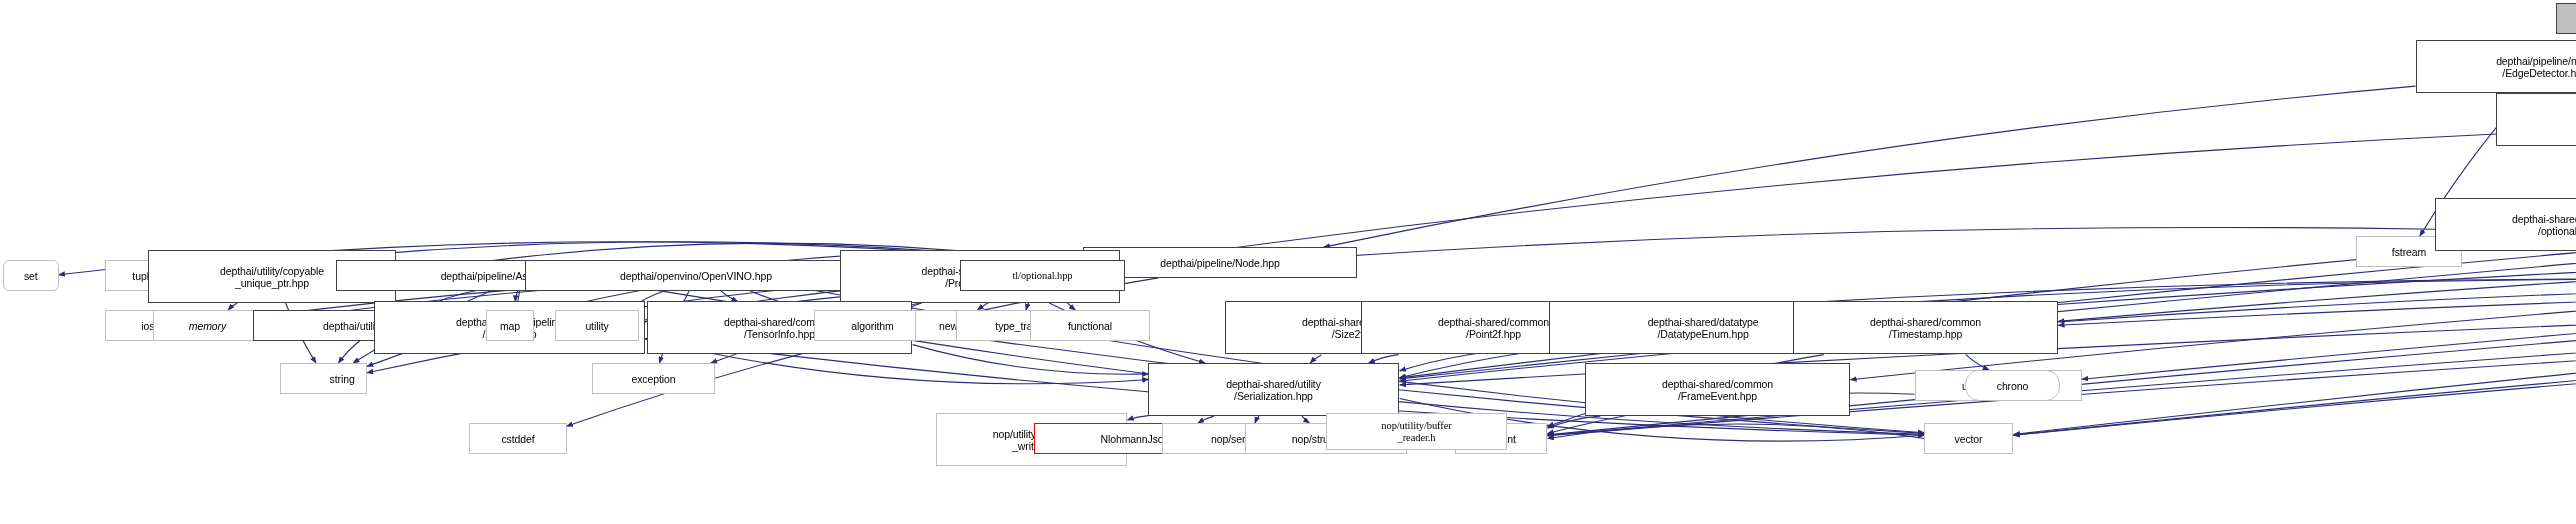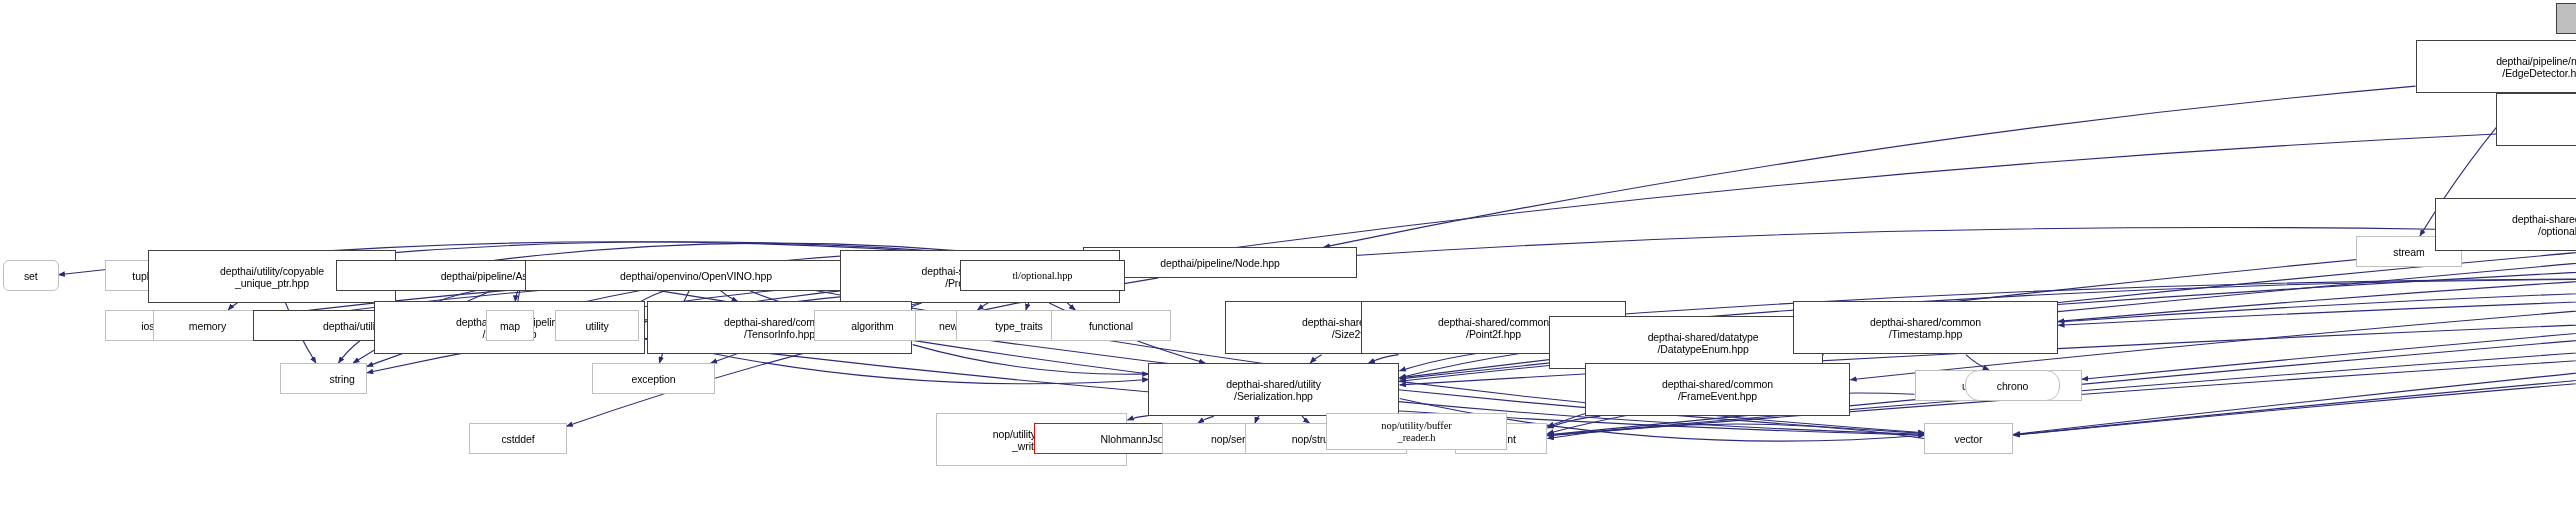--- a/index.html
+++ b/index.html
@@ -157,55 +157,55 @@
         <path d="M1933.7,596.0 Q1928.3,593.1 1922.3,592.0" fill="none" stroke="#2a2a7a" stroke-width="1.6" marker-end="url(#arrow)"></path>
         <path d="M2293.7,596.0 Q2254.5,598.8 2218.0,613.1" fill="none" stroke="#2a2a7a" stroke-width="1.6" marker-end="url(#arrow)"></path>
         <path d="M2744.0,564.8 Q2476.7,552.6 2218.0,621.0" fill="none" stroke="#2a2a7a" stroke-width="1.6" marker-end="url(#arrow)"></path>
         <path d="M2758.0,628.0 Q2488.0,586.7 2218.0,628.0" fill="none" stroke="#2a2a7a" stroke-width="1.6" marker-end="url(#arrow)"></path>
       </g>
   </svg>
   <div id="nodes">
       <div class="node root" style="left: 2556px; top: 2.8px; width: 218px; height: 31px;"></div>
       <div class="node strong" style="left: 2416px; top: 40px; width: 258px; height: 53px;"><span class="node-label">depthai/pipeline/node
 /EdgeDetector.hpp</span></div>
-      <div class="node" style="left: 2356px; top: 236px; width: 106px; height: 31px;"><span class="node-label">stream</span></div>
+      <div class="node" style="left: 2356px; top: 236px; width: 106px; height: 31px;"><span class="node-label">fstream</span></div>
       <div class="node strong" style="left: 2496px; top: 93px; width: 297px; height: 53px;"></div>
       <div class="node strong" style="left: 2435px; top: 198px; width: 265px; height: 53px;"><span class="node-label">depthai-shared/common
 /optional.hpp</span></div>
       <div class="node strong" style="left: 1083px; top: 247px; width: 274px; height: 31px; justify-content: center;"><span class="node-label">depthai/pipeline/Node.hpp</span></div>
       <div class="node" style="left: 2.8px; top: 260px; width: 56px; height: 31px; border-radius: 6px;"><span class="node-label">set</span></div>
       <div class="node" style="left: 105px; top: 260px; width: 77px; height: 31px;"><span class="node-label">tuple</span></div>
       <div class="node strong" style="left: 148px; top: 250px; width: 248px; height: 53px;"><span class="node-label">depthai/utility/copyable
 _unique_ptr.hpp</span></div>
       <div class="node strong" style="left: 336px; top: 260px; width: 370px; height: 31px;"><span class="node-label">depthai/pipeline/AssetManager.hpp</span></div>
       <div class="node strong" style="left: 525px; top: 260px; width: 342px; height: 31px;"><span class="node-label">depthai/openvino/OpenVINO.hpp</span></div>
       <div class="node strong" style="left: 840px; top: 250px; width: 280px; height: 53px;"><span class="node-label">depthai-shared/properties
 /Properties.hpp</span></div>
       <div class="node strong" style="left: 960px; top: 260px; width: 165px; height: 31px; font-family: Liberation Serif, serif;"><span class="node-label">tl/optional.hpp</span></div>
       <div class="node strong" style="left: 1225px; top: 301px; width: 265px; height: 53px;"><span class="node-label">depthai-shared/common
 /Size2f.hpp</span></div>
       <div class="node strong" style="left: 1361px; top: 301px; width: 265px; height: 53px;"><span class="node-label">depthai-shared/common
 /Point2f.hpp</span></div>
-      <div class="node strong" style="left: 1549px; top: 316px; width: 274px; height: 53px; padding-left: 37px;"><span class="node-label">depthai-shared/datatype
+      <div class="node strong" style="left: 1549px; top: 301px; width: 274px; height: 53px; padding-left: 37px;"><span class="node-label">depthai-shared/datatype
 /DatatypeEnum.hpp</span></div>
       <div class="node strong" style="left: 1793px; top: 301px; width: 265px; height: 53px;"><span class="node-label">depthai-shared/common
 /Timestamp.hpp</span></div>
       <div class="node" style="left: 105px; top: 310px; width: 112px; height: 31px;"><span class="node-label">iostream</span></div>
-      <div class="node" style="left: 153px; top: 310px; width: 109px; height: 31px;"><span class="node-label">memory</span></div>
+      <div class="node" style="left: 153px; top: 310px; width: 109px; height: 31px; font-style: italic;"><span class="node-label">memory</span></div>
       <div class="node strong" style="left: 253px; top: 310px; width: 244px; height: 31px;"><span class="node-label">depthai/utility/Path.hpp</span></div>
       <div class="node strong" style="left: 374px; top: 301px; width: 271px; height: 53px;"><span class="node-label">depthai-shared/pipeline
 /Assets.hpp</span></div>
       <div class="node" style="left: 486px; top: 310px; width: 48px; height: 31px;"><span class="node-label">map</span></div>
       <div class="node" style="left: 555px; top: 310px; width: 84px; height: 31px;"><span class="node-label">utility</span></div>
       <div class="node strong" style="left: 647px; top: 301px; width: 265px; height: 53px;"><span class="node-label">depthai-shared/common
 /TensorInfo.hpp</span></div>
       <div class="node" style="left: 814px; top: 310px; width: 117px; height: 31px; justify-content: center;"><span class="node-label">algorithm</span></div>
       <div class="node" style="left: 915px; top: 310px; width: 67px; height: 31px;"><span class="node-label">new</span></div>
       <div class="node" style="left: 956px; top: 310px; width: 126px; height: 31px;"><span class="node-label">type_traits</span></div>
-      <div class="node" style="left: 1030px; top: 310px; width: 120px; height: 31px; margin-left: 21px;"><span class="node-label">functional</span></div>
+      <div class="node" style="left: 1030px; top: 310px; width: 120px; height: 31px;"><span class="node-label">functional</span></div>
       <div class="node" style="left: 280px; top: 363px; width: 87px; height: 31px; padding-left: 40px;"><span class="node-label">string</span></div>
       <div class="node" style="left: 592px; top: 363px; width: 123px; height: 31px;"><span class="node-label">exception</span></div>
       <div class="node strong" style="left: 1148px; top: 363px; width: 251px; height: 53px;"><span class="node-label">depthai-shared/utility
 /Serialization.hpp</span></div>
       <div class="node strong" style="left: 1585px; top: 363px; width: 265px; height: 53px;"><span class="node-label">depthai-shared/common
 /FrameEvent.hpp</span></div>
       <div class="node" style="left: 1915px; top: 370px; width: 167px; height: 31px;"><span class="node-label">unordered_map</span></div>
       <div class="node" style="left: 1965px; top: 370px; width: 95px; height: 31px; border-radius: 14px;"><span class="node-label">chrono</span></div>
       <div class="node" style="left: 469px; top: 423px; width: 98px; height: 31px;"><span class="node-label">cstddef</span></div>
       <div class="node" style="left: 1455px; top: 423px; width: 92px; height: 31px;"><span class="node-label">cstdint</span></div>

